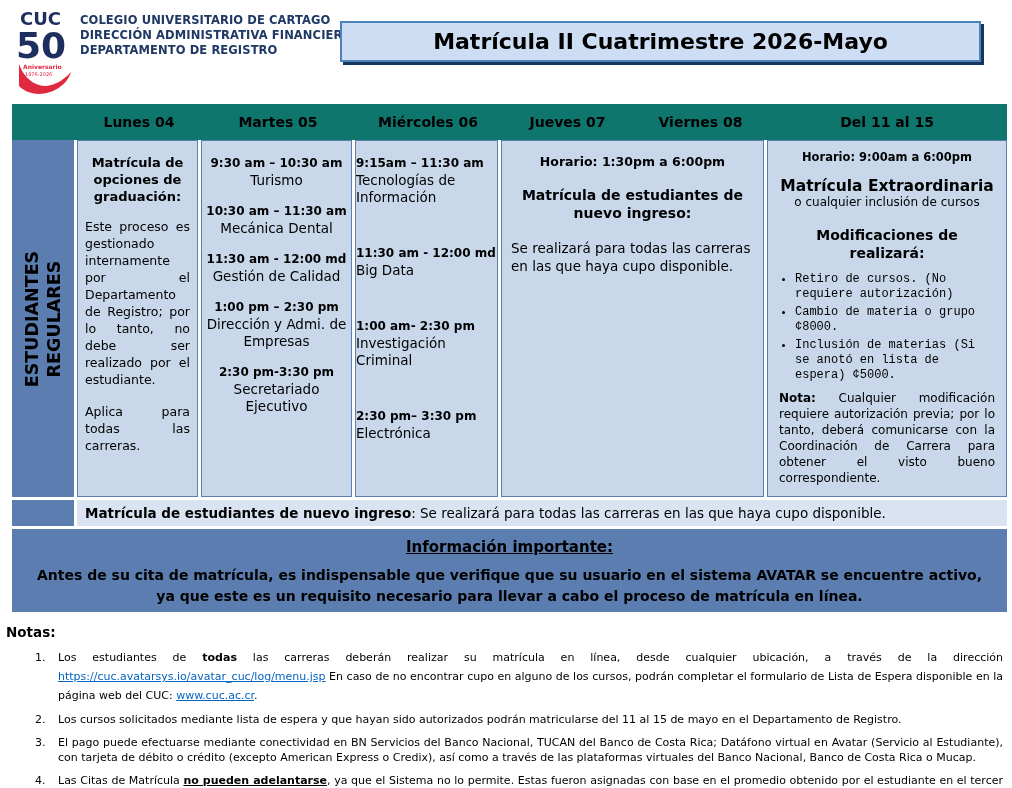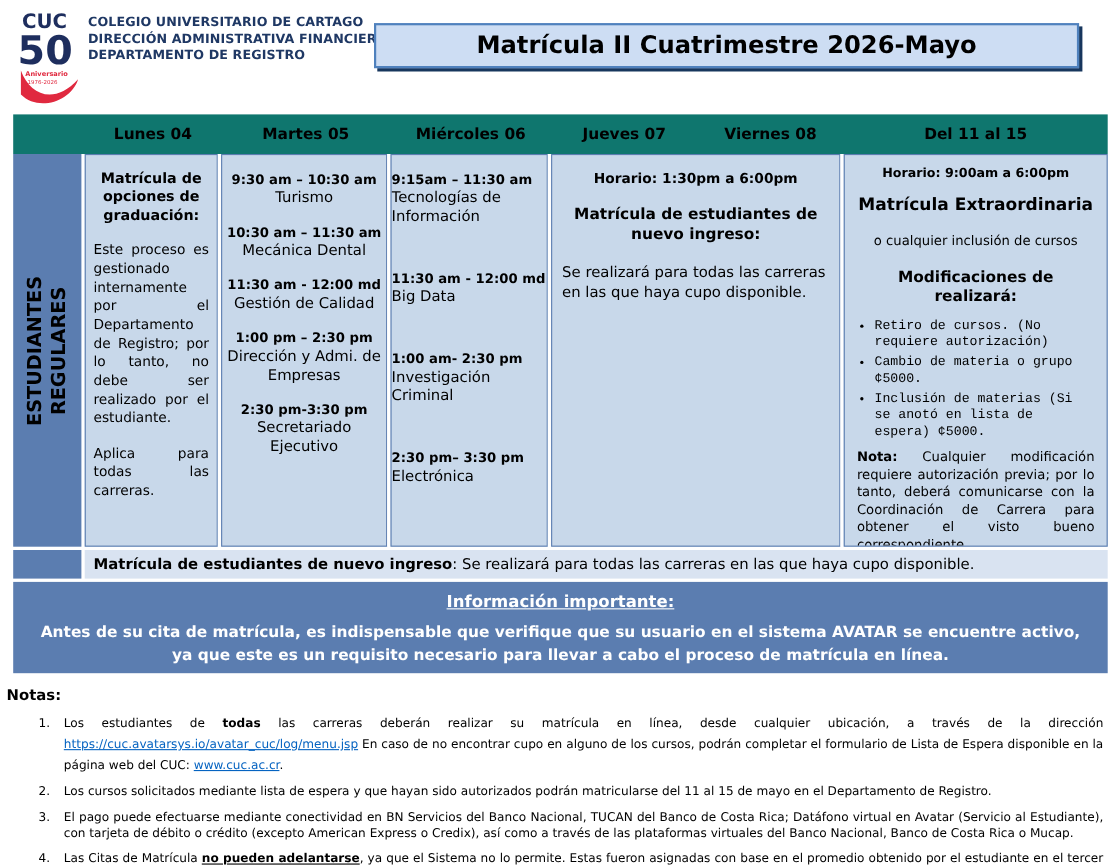--- a/index.html
+++ b/index.html
@@ -56,35 +56,35 @@
   .c3 .slot { margin-bottom:40px; }
   .slot-time { font-weight:bold; font-size:12px; margin-bottom:2px; }
   .slot-course { font-size:13.5px; line-height:17px; }
 
   .horario { font-weight:bold; font-size:12.5px; }
   .c4-head { font-weight:bold; font-size:14px; line-height:18px; margin-top:17px; }
   .c4-body { font-size:13.5px; line-height:18px; text-align:left; margin-top:17px; }
 
   .c5 .horario { text-align:center; font-size:11.5px; }
   .c5-head { font-weight:bold; font-size:15.5px; text-align:center; margin-top:13px; }
-  .c5-sub { font-size:12px; text-align:center; margin-top:17px; }
+  .c5-sub { font-size:12px; text-align:center; }
   .c5-mods { font-weight:bold; font-size:14px; text-align:center; line-height:18px; margin-top:17px; }
   .c5 ul { margin:10px 0 0 16px; font-size:12px; line-height:15px;font-family:Liberation Mono, monospace; }
   .c5 li { margin-bottom:3px; }
   .c5-note { font-size:12px; line-height:16px; text-align:justify; margin-top:7px; }
 
   .new-row { display:flex; height:26px; margin-top:3px; }
   .side2 { width:62px; background:#5b7db0; }
   .row-body { flex:1; margin-left:3px; background:#d9e3f1; display:flex; align-items:center; padding-left:8px; font-size:13.5px; }
   .b { font-weight:bold; }
 
   
   .banner {
     position:absolute; left:12px; top:529px; width:995px; height:83px;
-    background:#5b7db0; color:#ffffff; text-align:center;
+    background:#5b7db0; color:#000000; text-align:center;
   }
   .banner-head { margin-top:9px; font-weight:bold; font-size:15px; text-decoration:underline; }
   .banner-body { margin:9px 16px 0; font-weight:bold; font-size:14px; line-height:21px; }
 
   
   .notes { position:absolute; left:6px; top:624px; width:1001px; }
   .notes-head { font-weight:bold; font-size:13.5px; }
   .notes ol { margin:8px 0 0 43px; font-size:11px; }
   .notes li { margin-bottom:7px; padding-left:9px; padding-right:4px; text-align:justify; line-height:15.5px; }
   .notes li.tall { line-height:19px; }
@@ -196,21 +196,21 @@
       </div>
       <div class="gap"></div>
 
       <div class="cell c5">
         <div class="horario">Horario: 9:00am a 6:00pm</div>
         <div class="c5-head">Matrícula Extraordinaria</div>
         <div class="c5-sub">o cualquier inclusión de cursos</div>
         <div class="c5-mods">Modificaciones de realizará:</div>
         <ul>
           <li>Retiro de cursos. (No requiere autorización)</li>
-          <li>Cambio de materia o grupo ¢5000.</li>
+          <li>Cambio de materia o grupo ¢8000.</li>
           <li>Inclusión de materias (Si se anotó en lista de espera) ¢5000.</li>
         </ul>
         <div class="c5-note">
           <span class="b">Nota:</span><span> Cualquier modificación requiere autorización previa; por lo tanto, deberá comunicarse con la Coordinación de Carrera para obtener el visto bueno correspondiente.</span>
         </div>
       </div>
     </div>
 
     <div class="new-row">
       <div class="side2"></div>

